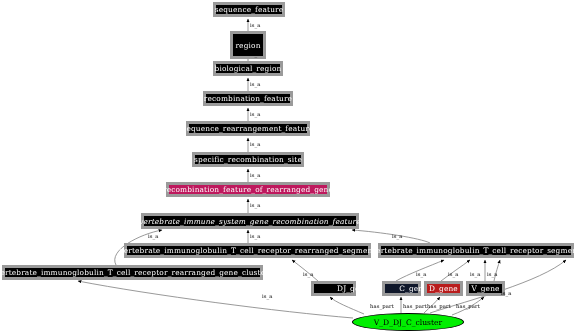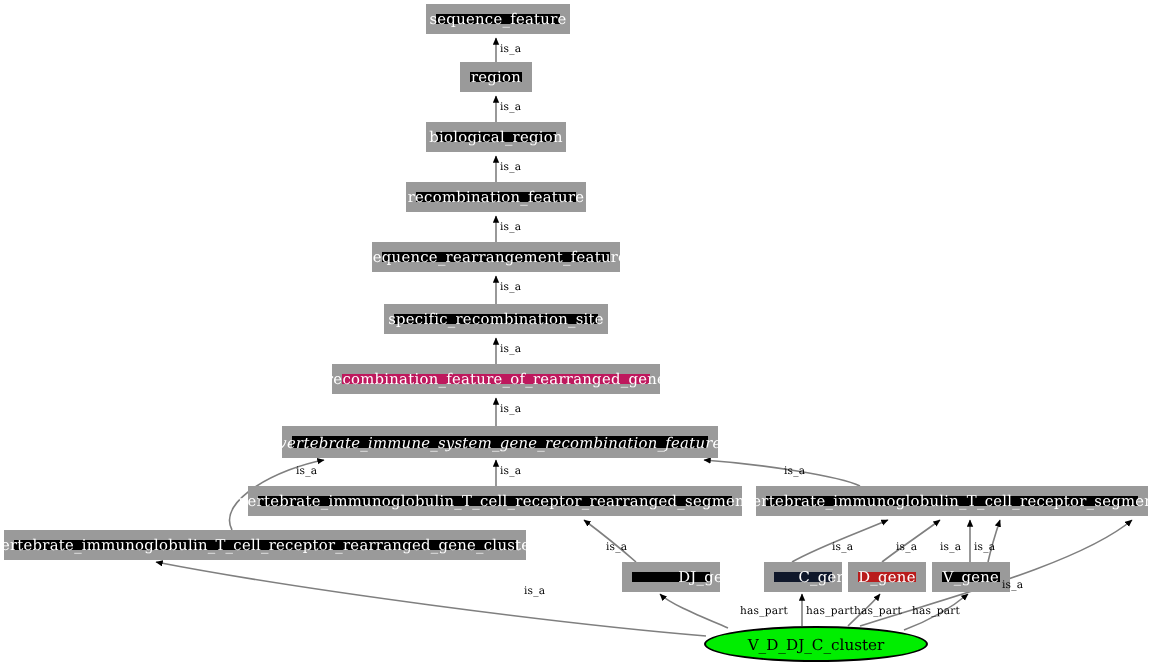--- a/index.html
+++ b/index.html
@@ -26,21 +26,21 @@
     position: absolute;
     box-sizing: border-box;
     display: flex;
     align-items: center;
     justify-content: center;
     white-space: nowrap;
   }
   .node.box {
     background: #000000;
     color: #ffffff;
-    border: 5px solid #ef4444;
+    border: 3px solid #ef4444;
     font-size: 7.4px;
     letter-spacing: 0.15px;
     height: 15px;
   }
   .node.ellipse {
     background: #00ee00;
     color: #000000;
     border: 1px solid #000000;
     border-radius: 50%;
     font-size: 7.6px;
@@ -90,21 +90,21 @@
         <path d="M 452,315 C 468,309 478,302 484,297" fill="none" stroke="#7f7f7f" stroke-width="0.8" marker-end="url(#arrow)"></path>
         <path d="M 353,318 C 280,312 150,295 78,281" fill="none" stroke="#7f7f7f" stroke-width="0.8" marker-end="url(#arrow)"></path>
         <path d="M 430,313 C 470,300 540,282 566,260" fill="none" stroke="#7f7f7f" stroke-width="0.8" marker-end="url(#arrow)"></path>
       </g>
   </svg>
 
   <div id="node-layer">
       <div class="node box" style="left: 213px; top: 2px; width: 72px; height: 15px; background: rgb(0, 0, 0); color: rgb(255, 255, 255); border-color: rgb(154, 154, 154);">
         <span>sequence_feature</span>
       </div>
-      <div class="node box" style="left: 230px; top: 31px; width: 36px; height: 15px; background: rgb(0, 0, 0); color: rgb(255, 255, 255); border-color: rgb(154, 154, 154);">
+      <div class="node box" style="left: 230px; top: 31px; width: 36px; height: 28px; background: rgb(0, 0, 0); color: rgb(255, 255, 255); border-color: rgb(154, 154, 154);">
         <span>region</span>
       </div>
       <div class="node box" style="left: 213px; top: 61px; width: 70px; height: 15px; background: rgb(0, 0, 0); color: rgb(255, 255, 255); border-color: rgb(154, 154, 154);">
         <span>biological_region</span>
       </div>
       <div class="node box" style="left: 203px; top: 91px; width: 90px; height: 15px; background: rgb(0, 0, 0); color: rgb(255, 255, 255); border-color: rgb(154, 154, 154);">
         <span>recombination_feature</span>
       </div>
       <div class="node box" style="left: 186px; top: 121px; width: 124px; height: 15px; background: rgb(0, 0, 0); color: rgb(255, 255, 255); border-color: rgb(154, 154, 154);">
         <span>sequence_rearrangement_feature</span>

